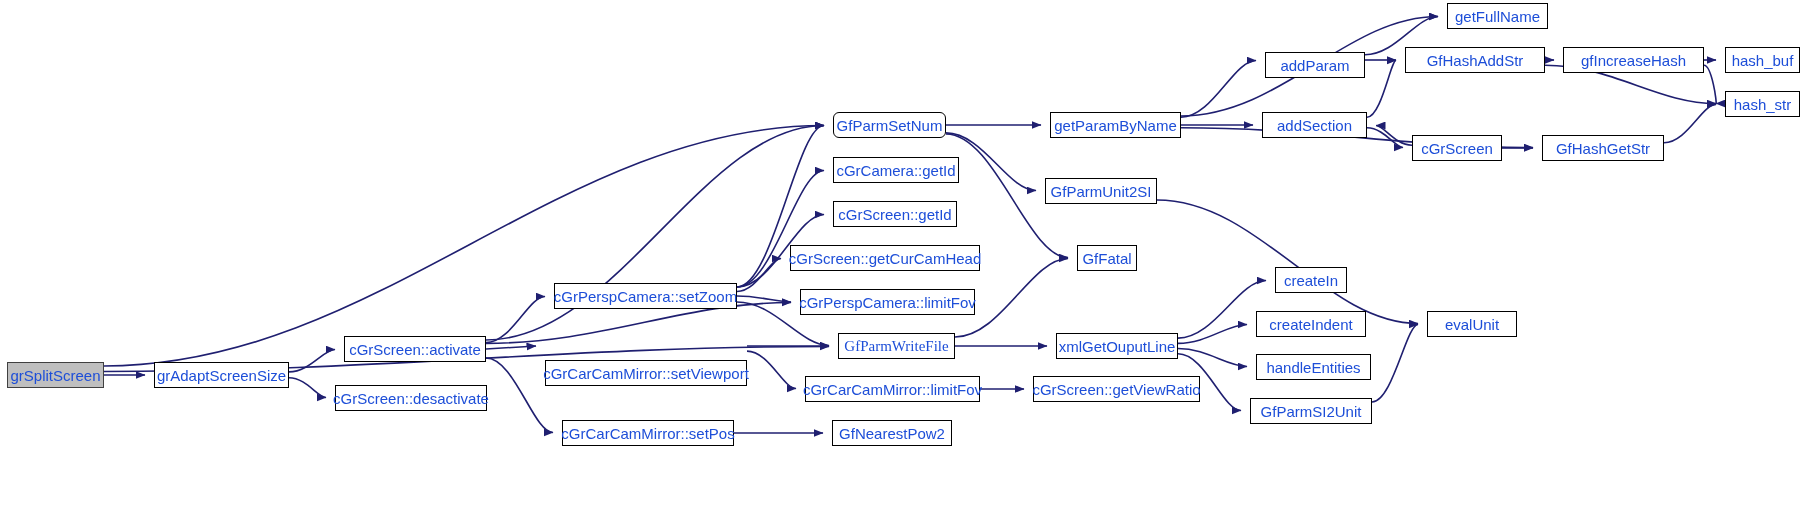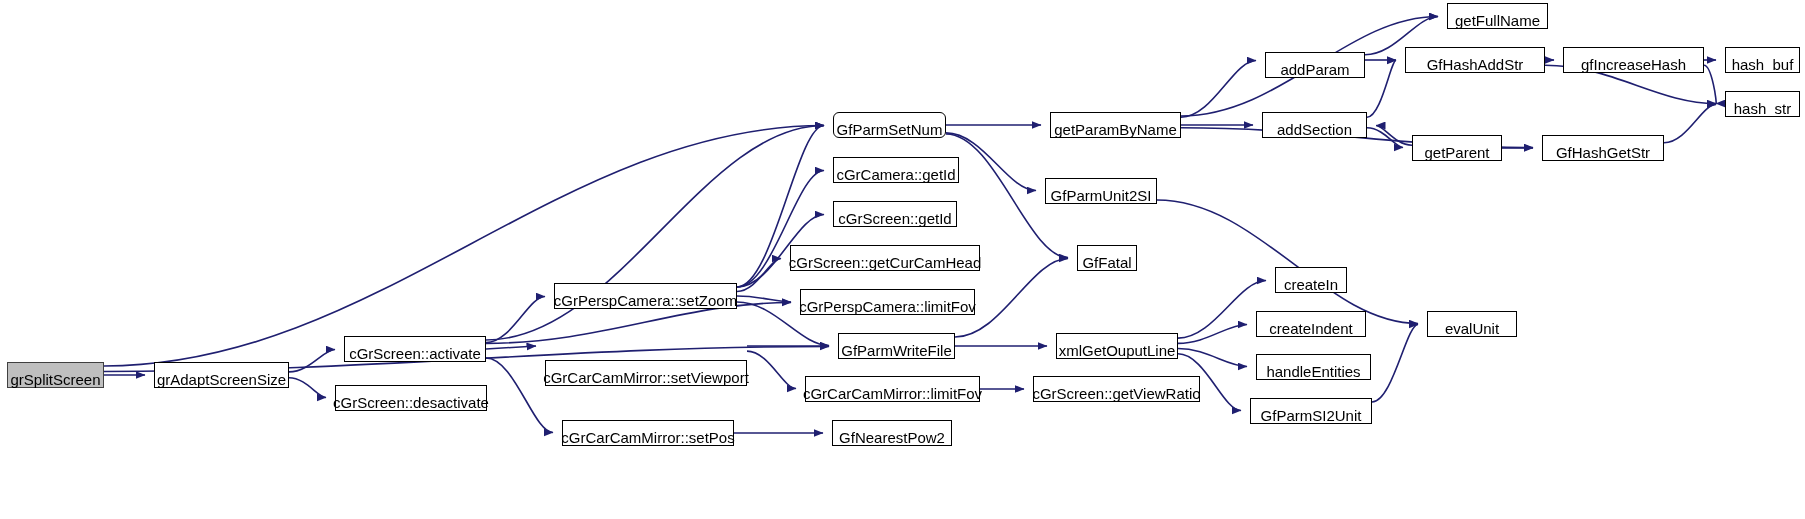--- a/index.html
+++ b/index.html
@@ -1,21 +1,21 @@
 <!DOCTYPE html>
 <html><head>
 <meta charset="utf-8">
 <style>
   html,body{margin:0;padding:0;background:#ffffff;}
   #canvas{position:relative;width:1805px;height:519px;background:#ffffff;
           font-family:"Liberation Sans","DejaVu Sans",sans-serif;overflow:hidden;}
   svg#edges{position:absolute;left:0;top:0;width:1805px;height:519px;}
   .node{position:absolute;box-sizing:border-box;border:1px solid #000000;
-        background:#ffffff;display:flex;align-items:flex-end;justify-content:center;
-        font-size:15px;color:#000000;white-space:nowrap;line-height:1;}
+        background:#ffffff;display:flex;align-items:center;justify-content:center;
+        font-size:15px;color:#1d4ed8;white-space:nowrap;line-height:1;}
   .node.highlight{background:#bfbfbf;border-color:#404040;}
   .node .lbl{display:block;padding:0 6px;}
 </style>
 </head>
 <body>
 
 <div id="canvas">
   <svg id="edges" viewBox="0 0 1805 519">
     <defs>
       <marker id="ah" markerWidth="10" markerHeight="8" refX="9.5" refY="4" orient="auto" markerUnits="userSpaceOnUse">
@@ -101,21 +101,21 @@
       </div>
       <div class="node" style="left: 833px; top: 201px; width: 124px; height: 26px;">
         <span class="lbl">cGrScreen::getId</span>
       </div>
       <div class="node" style="left: 790px; top: 245px; width: 190px; height: 26px;">
         <span class="lbl">cGrScreen::getCurCamHead</span>
       </div>
       <div class="node" style="left: 800px; top: 289px; width: 175px; height: 26px;">
         <span class="lbl">cGrPerspCamera::limitFov</span>
       </div>
-      <div class="node" style="left: 838px; top: 333px; width: 117px; height: 26px;">
+      <div class="node" style="left: 838px; top: 333px; width: 117px; height: 26px; font-family: Liberation Serif, serif;">
         <span class="lbl">GfParmWriteFile</span>
       </div>
       <div class="node" style="left: 805px; top: 376px; width: 175px; height: 26px;">
         <span class="lbl">cGrCarCamMirror::limitFov</span>
       </div>
       <div class="node" style="left: 832px; top: 420px; width: 120px; height: 26px;">
         <span class="lbl">GfNearestPow2</span>
       </div>
       <div class="node" style="left: 1050px; top: 112px; width: 131px; height: 26px;">
         <span class="lbl">getParamByName</span>
@@ -147,21 +147,21 @@
       <div class="node" style="left: 1725px; top: 47px; width: 75px; height: 26px;">
         <span class="lbl">hash_buf</span>
       </div>
       <div class="node" style="left: 1262px; top: 112px; width: 105px; height: 26px;">
         <span class="lbl">addSection</span>
       </div>
       <div class="node" style="left: 1725px; top: 91px; width: 75px; height: 26px;">
         <span class="lbl">hash_str</span>
       </div>
       <div class="node" style="left: 1412px; top: 135px; width: 90px; height: 26px;">
-        <span class="lbl">getParent</span>
+        <span class="lbl">cGrScreen</span>
       </div>
       <div class="node" style="left: 1542px; top: 135px; width: 122px; height: 26px;">
         <span class="lbl">GfHashGetStr</span>
       </div>
       <div class="node" style="left: 1275px; top: 267px; width: 72px; height: 26px;">
         <span class="lbl">createIn</span>
       </div>
       <div class="node" style="left: 1256px; top: 311px; width: 110px; height: 26px;">
         <span class="lbl">createIndent</span>
       </div>

